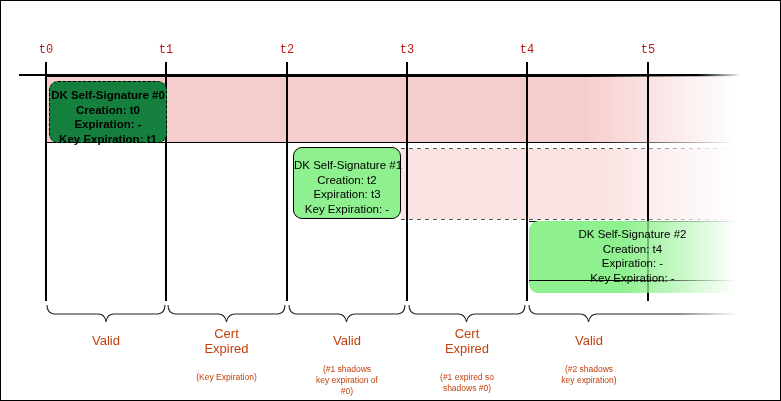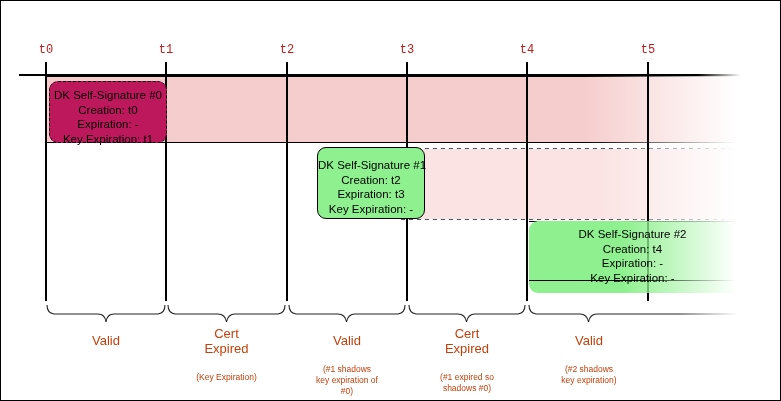--- a/index.html
+++ b/index.html
@@ -112,32 +112,32 @@
     padding-top: 6px;
     white-space: nowrap;
   }
   .sigbox .ln { display: block; }
 
   .sig0 {
     left: 48px;
     top: 80px;
     width: 118px;
     height: 62px;
-    background: #be185d;
+    background: #15803d;
     border: 1.4px dashed #000000;
+    font-weight: bold;
   }
   .sig1 {
     left: 292px;
     top: 146px;
     width: 108px;
     height: 72px;
     background: #8ef08e;
     border: 1.4px solid #000000;
     padding-top: 10px;
-    margin-left: 24px;
   }
   .sig2 {
     left: 528px;
     top: 220px;
     width: 207px;
     height: 72px;
     border-radius: 9px 0 0 9px;
     background: linear-gradient(to right,
         #8ef08e 0%, #8ef08e 45%, rgba(142,240,142,0) 100%);
     padding-top: 6px;

